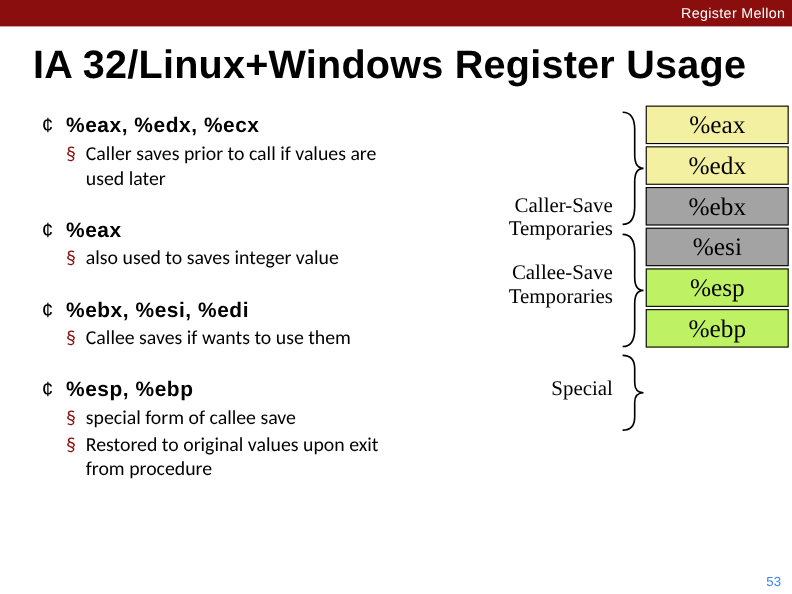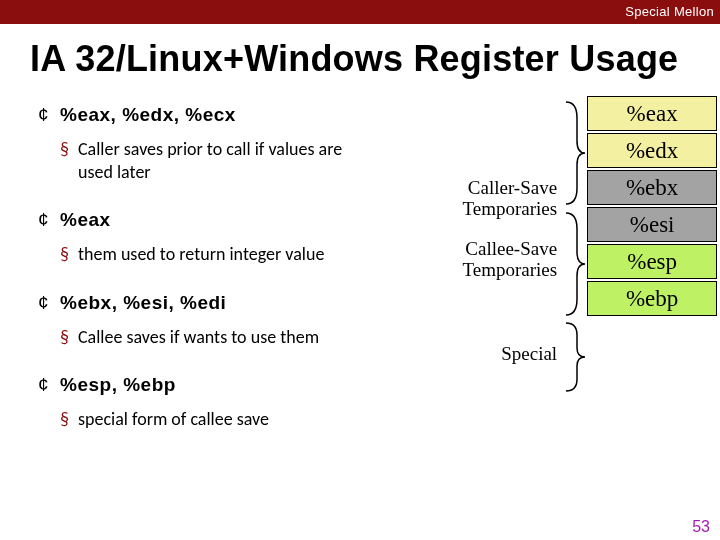--- a/index.html
+++ b/index.html
@@ -6,72 +6,73 @@
   html, body { width: 720px; height: 540px; overflow: hidden; background: #fff; font-family: Calibri, Arial, sans-serif; color: #000; }
   .slide { position: relative; width: 720px; height: 540px; }
   .topbar { width: 720px; height: 24px; background: #8a0e0e; color: #fff; font-family: Arial, sans-serif; font-size: 13px; text-align: right; padding-right: 6px; line-height: 24px; letter-spacing: 0.3px; }
   .title { font-family: Arial, sans-serif; font-weight: bold; font-size: 36px; color: #000; padding: 14px 0 0 30px; letter-spacing: 0.2px; }
   .content { display: flex; padding: 20px 10px 0 38px; gap: 36px; }
   .left { width: 352px; }
   .right { position: relative; width: 320px; }
   .hbul { font-family: Arial, sans-serif; font-size: 19px; font-weight: bold; letter-spacing: 0.5px; color: #000; margin-top: 4px; }
   .hbul::before { content: "¢"; display: inline-block; width: 22px; margin-left: -22px; font-weight: normal; font-family: Arial, sans-serif; }
   .hbul-wrap { padding-left: 22px; }
-  .sbul { font-family: Calibri, Arial, sans-serif; font-size: 18px; color: #000; line-height: 1.25; padding-left: 40px; margin-top: 12px; }
+  .sbul { font-family: Calibri, Arial, sans-serif; font-size: 18px; color: #000; line-height: 1.25; padding-left: 40px; margin-top: 2px; }
   .sbul::before { content: "§"; display: inline-block; width: 18px; margin-left: -18px; color: #8a0e0e; }
   .group { margin-bottom: 26px; }
 
   .diagram { position: absolute; left: 0; top: -4px; width: 320px; }
   .regcol { position: absolute; left: 180px; top: 0; width: 130px; }
   .regcell { width: 130px; height: 35px; border: 1px solid #000; font-family: "Times New Roman", serif; font-size: 23px; text-align: center; line-height: 33px; margin-bottom: 2px; }
   .yel { background: #f4f0a1; }
   .blu { background: #a3a3a3; }
   .pnk { background: #bef264; }
 
   .label { position: absolute; font-family: "Times New Roman", serif; font-size: 19px; text-align: right; line-height: 1.1; }
   .brace { position: absolute; font-family: "Times New Roman", serif; }
 
-  .pagenum { position: absolute; right: 10px; bottom: 4px; font-family: Arial, sans-serif; font-size: 16px; color: #a21caf; }
+  .pagenum { position: absolute; right: 10px; bottom: 4px; font-family: Arial, sans-serif; font-size: 12px; color: #3b82f6; }
 </style>
 </head>
 <body>
 
 <div class="slide">
-  <div class="topbar">Special Mellon</div>
+  <div class="topbar">Register Mellon</div>
   <div class="title">IA 32/Linux+Windows Register Usage</div>
 
   <div class="content">
     <div class="left">
 
       <div class="group">
         <div class="hbul-wrap">
             <div class="hbul">%eax, %edx, %ecx</div>
           </div>
         <div class="sbul">Caller saves prior to call if values are used later</div>
       </div>
 
       <div class="group">
         <div class="hbul-wrap">
             <div class="hbul">%eax</div>
           </div>
-        <div class="sbul">them used to return integer value</div>
+        <div class="sbul">also used to saves integer value</div>
       </div>
 
       <div class="group">
         <div class="hbul-wrap">
             <div class="hbul">%ebx, %esi, %edi</div>
           </div>
         <div class="sbul">Callee saves if wants to use them</div>
       </div>
 
       <div class="group">
         <div class="hbul-wrap">
             <div class="hbul">%esp, %ebp</div>
           </div>
         <div class="sbul">special form of callee save</div>
+        <div class="sbul">Restored to original values upon exit from procedure</div>
       </div>
 
     </div>
 
     <div class="right">
       <div class="diagram">
 
         <div class="label" style="left:40px; top:34px; width:110px;margin-top:48px;">Caller-Save Temporaries</div>
         <svg class="brace" style="left:154px; top:2px;" width="26" height="110">
           <path d="M5 4 Q16 4 16 20 L16 43 Q16 55 24 55 Q16 55 16 67 L16 90 Q16 106 5 106" fill="none" stroke="#000" stroke-width="1.5"></path>

